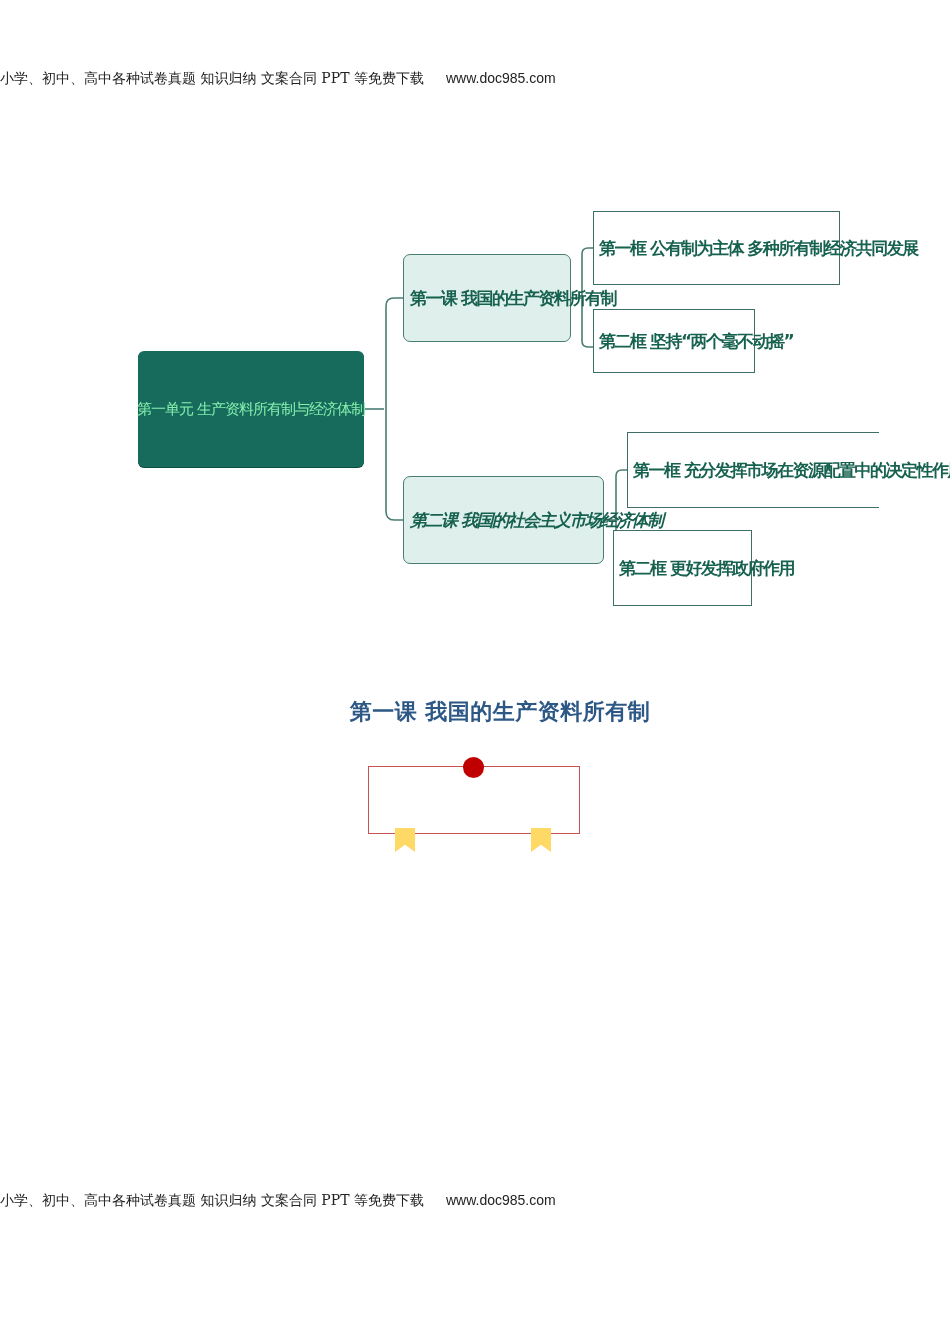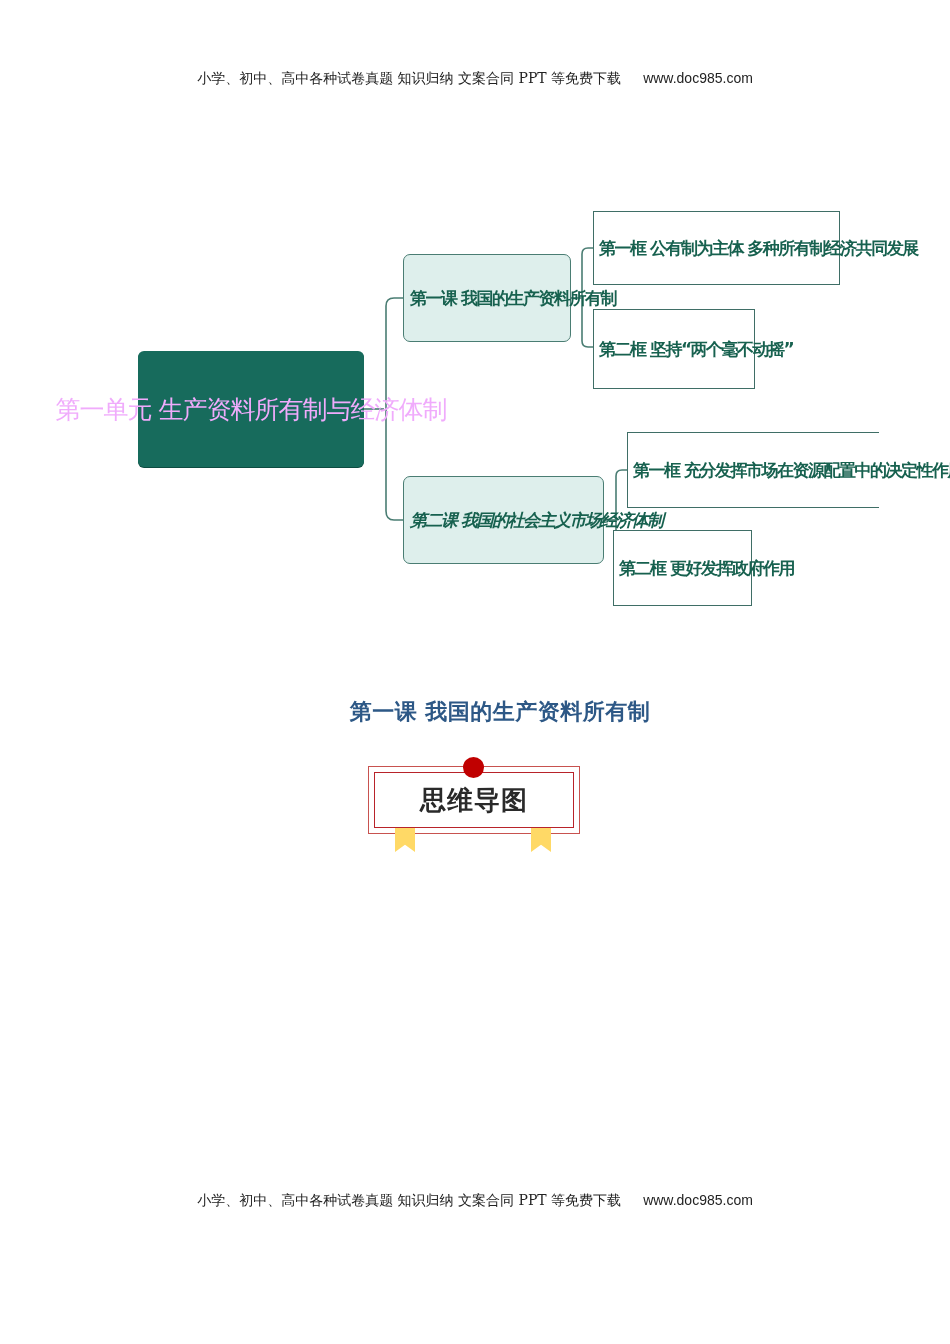--- a/index.html
+++ b/index.html
@@ -1,29 +1,29 @@
 <!DOCTYPE html>
 <html><head>
   <meta charset="utf-8">
   <style>
     html, body { margin: 0; padding: 0; background: #ffffff; }
     body { width: 950px; height: 1344px; position: relative; overflow: hidden; font-family: "DejaVu Sans", sans-serif; }
-    .hdr { position: absolute; left: 0; width: 950px; text-align: center; font-size: 14px; color: #222; font-family: "DejaVu Serif", serif; white-space: nowrap; }
+    .hdr { position: absolute; left: 0; width: 950px; font-size: 14px; color: #222; font-family: "DejaVu Serif", serif; white-space: nowrap; }
     .hdr .url { font-family: "Liberation Sans", sans-serif; margin-left: 22px; font-size: 14px; }
     .hdr-top { top: 70px; }
     .hdr-bot { top: 1192px; }
 
     .node { position: absolute; box-sizing: border-box; display: flex; align-items: center; white-space: nowrap; font-weight: bold; text-align: center; }
-    .root { left: 138px; top: 351px; width: 226px; height: 116px; background: #176b5c; border-radius: 6px; color: #f0abfc; font-size: 25px; justify-content: center; font-weight: normal; letter-spacing: -1px; box-shadow: 0 1px 0 #0d4c41; }
+    .root { left: 138px; top: 351px; width: 226px; height: 116px; background: #176b5c; border-radius: 6px; color: #86efac; font-size: 15px; justify-content: center; font-weight: normal; letter-spacing: -1px; box-shadow: 0 1px 0 #0d4c41; }
     .lesson { background: #deefec; border: 1.5px solid #4a7d73; border-radius: 7px; color: #17614f; font-size: 17px; padding-left: 6px; letter-spacing: -1.5px; }
     .l1 { left: 403px; top: 254px; width: 168px; height: 88px; }
     .l2 { left: 403px; top: 476px; width: 201px; height: 88px; font-style: italic; }
     .frame { background: #ffffff; border: 1.5px solid #3f6e66; color: #17614f; font-size: 17px; padding-left: 5px; letter-spacing: -1.5px; border-left-width: 1.5px; }
     .f11 { left: 593px; top: 211px; width: 247px; height: 74px; }
-    .f12 { left: 593px; top: 309px; width: 162px; height: 80px; }
+    .f12 { left: 593px; top: 309px; width: 162px; height: 64px; }
     .f21 { left: 627px; top: 432px; width: 252px; height: 76px; border-right: none; }
     .f22 { left: 613px; top: 530px; width: 139px; height: 76px; }
 
     svg.links { position: absolute; left: 0; top: 0; }
 
     .section-title { position: absolute; left: 0; width: 1000px; top: 697px; text-align: center; font-size: 22px; font-weight: bold; color: #2d5886; font-family: "DejaVu Serif", serif; letter-spacing: 0.5px; }
 
     .badge { position: absolute; left: 368px; top: 766px; width: 212px; height: 68px; }
     .badge .outer { position: absolute; left: 0; top: 0; width: 210px; height: 66px; border: 1.5px solid #c8524f; }
     .badge .inner { position: absolute; left: 6px; top: 6px; width: 198px; height: 54px; border: 1.5px solid #b8232a; background: #fff; display: flex; align-items: center; justify-content: center; font-size: 26px; font-weight: bold; color: #2a2a2a; letter-spacing: 1px; }
@@ -74,23 +74,20 @@
   <span>第一框 充分发挥市场在资源配置中的决定性作用</span>
 </div>
 <div class="node frame f22">
   <span>第二框 更好发挥政府作用</span>
 </div>
 
 <div class="section-title">第一课  我国的生产资料所有制</div>
 
 <div class="badge">
   <div class="outer"></div>
-  <div class="inner">
-    <span>思维导图</span>
-  </div>
   <div class="dot"></div>
   <div class="ribbon left"></div>
   <div class="ribbon right"></div>
 </div>
 
 <div class="hdr hdr-bot">
   <span>小学、初中、高中各种试卷真题  知识归纳  文案合同  PPT 等免费下载</span><span class="url">www.doc985.com</span>
 </div>
 
 </body></html>

